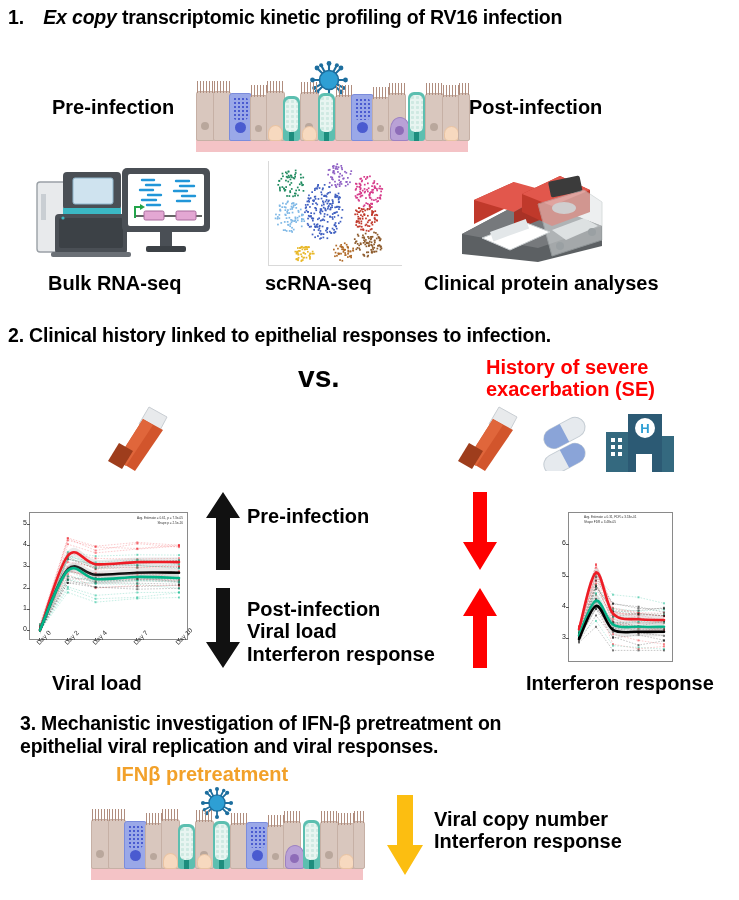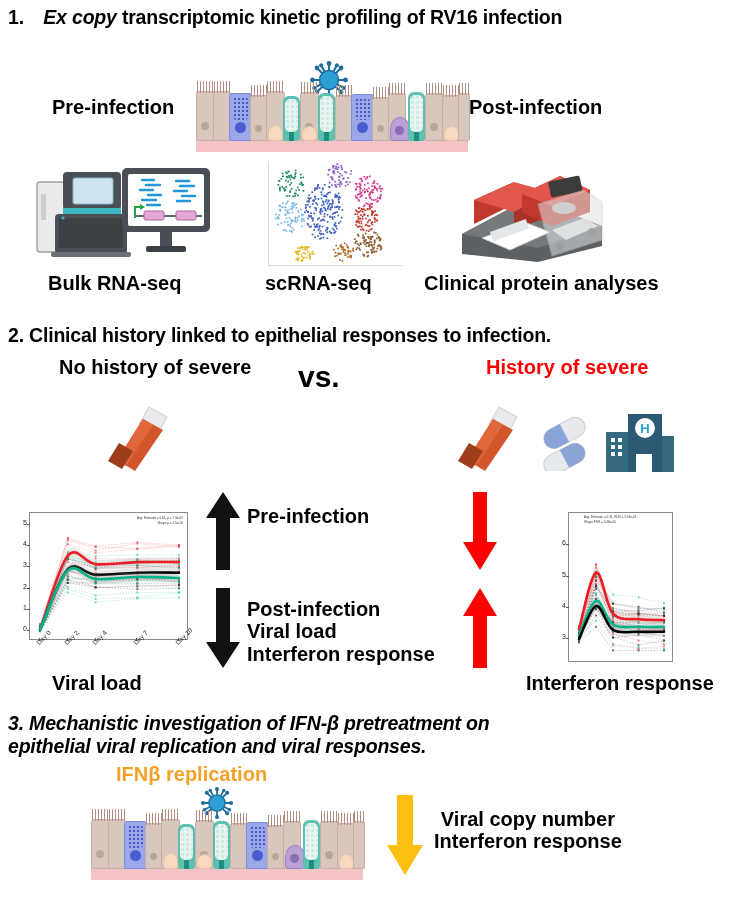--- a/index.html
+++ b/index.html
@@ -977,27 +977,27 @@
 <div class="abs lbl" style="left:48px;top:272px;">Bulk RNA-seq</div>
 <div class="abs lbl" style="left:265px;top:272px;">scRNA-seq</div>
 <div class="abs lbl" style="left:424px;top:272px;">Clinical protein analyses</div>
 
 <div class="abs hd" style="left:8px;top:324px;">
   <span>2.</span>
   <span>Clinical history linked to epithelial responses to infection.</span>
 </div>
 
 <div class="abs lbl" style="left:59px;top:356px;">
-  <div>No history of severe</div>
 </div>
 
 <div class="abs" style="left:298px;top:360px;font-weight:bold;font-size:30px;">vs.</div>
 
 <div class="abs lbl red" style="left:486px;top:356px;">
   <div>History of severe</div>
+  <div>exacerbation (SE)</div>
 </div>
 
 <svg class="abs" style="left:105px;top:405px;" width="74" height="70" viewBox="0 0 74 70">
   <path d="M44 2 L62 12 L53 29 L34 19 Z" fill="#e8eaec" stroke="#c9ced3" stroke-width="1"></path>
   <path d="M38 14 L58 25 L30 66 L12 55 Z" fill="#d2552c"></path>
   <path d="M38 14 L48 20 L21 61 L12 55 Z" fill="#e0663b"></path>
   <path d="M14 38 L28 46 L17 64 L3 56 Z" fill="#9e3d1c"></path>
 </svg>
 
 <svg class="abs" style="left:455px;top:405px;" width="74" height="70" viewBox="0 0 74 70">
@@ -1511,27 +1511,27 @@
     <div class="abs" style="left:566px;top:637.6px;width:3px;height:1px;background:#555;"></div>
     <div class="abs ytick" style="left:554px;top:601.5px;width:12px;">4</div>
     <div class="abs" style="left:566px;top:606.5px;width:3px;height:1px;background:#555;"></div>
     <div class="abs ytick" style="left:554px;top:570.5px;width:12px;">5</div>
     <div class="abs" style="left:566px;top:575.5px;width:3px;height:1px;background:#555;"></div>
     <div class="abs ytick" style="left:554px;top:539.4px;width:12px;">6</div>
     <div class="abs" style="left:566px;top:544.4px;width:3px;height:1px;background:#555;"></div>
   </div>
 <div class="abs lbl" style="left:526px;top:672px;">Interferon response</div>
 
-<div class="abs hd" style="left:8px;top:712px;font-style:italic;">
+<div class="abs hd" style="left:20px;top:712px;">
   <span>3.</span>
   <span>Mechanistic investigation of IFN-β pretreatment on</span>
   <div>epithelial viral replication and viral responses.</div>
 </div>
 
-<div class="abs lbl orange" style="left:116px;top:763px;">IFNβ replication</div>
+<div class="abs lbl orange" style="left:116px;top:763px;">IFNβ pretreatment</div>
 
 <svg class="abs" style="left:200px;top:786px;" width="34" height="34" viewBox="0 0 40 40">
   <g stroke="#1d6e9e" stroke-width="2.1" stroke-linecap="round">
     <line x1="20" y1="20" x2="20" y2="4"></line>
       <line x1="20" y1="20" x2="31.3" y2="8.7"></line>
     <line x1="20" y1="20" x2="36" y2="20"></line>
       <line x1="20" y1="20" x2="31.3" y2="31.3"></line>
     <line x1="20" y1="20" x2="20" y2="36"></line>
       <line x1="20" y1="20" x2="8.7" y2="31.3"></line>
     <line x1="20" y1="20" x2="4" y2="20"></line>
@@ -1624,16 +1624,16 @@
     <div class="cell basal" style="left:248px;width:13px;height:13px;"></div>
     <div class="cell colcell" style="left:262px;width:10px;height:46px;">
         <div class="cilia"></div>
       </div>
   </div>
 </div>
 
 <svg class="abs arw" style="left:385px;top:795px;" width="40" height="80" viewBox="0 0 40 80">
   <path d="M20 80 L2 50 L12 50 L12 0 L28 0 L28 50 L38 50 Z" fill="#fcbe11"></path>
 </svg>
-<div class="abs lbl" style="left:434px;top:808px;text-align:center;">
+<div class="abs lbl" style="left:434px;top:808px;">
   <div>Viral copy number</div>
   <div>Interferon response</div>
 </div>
 
 </body></html>

